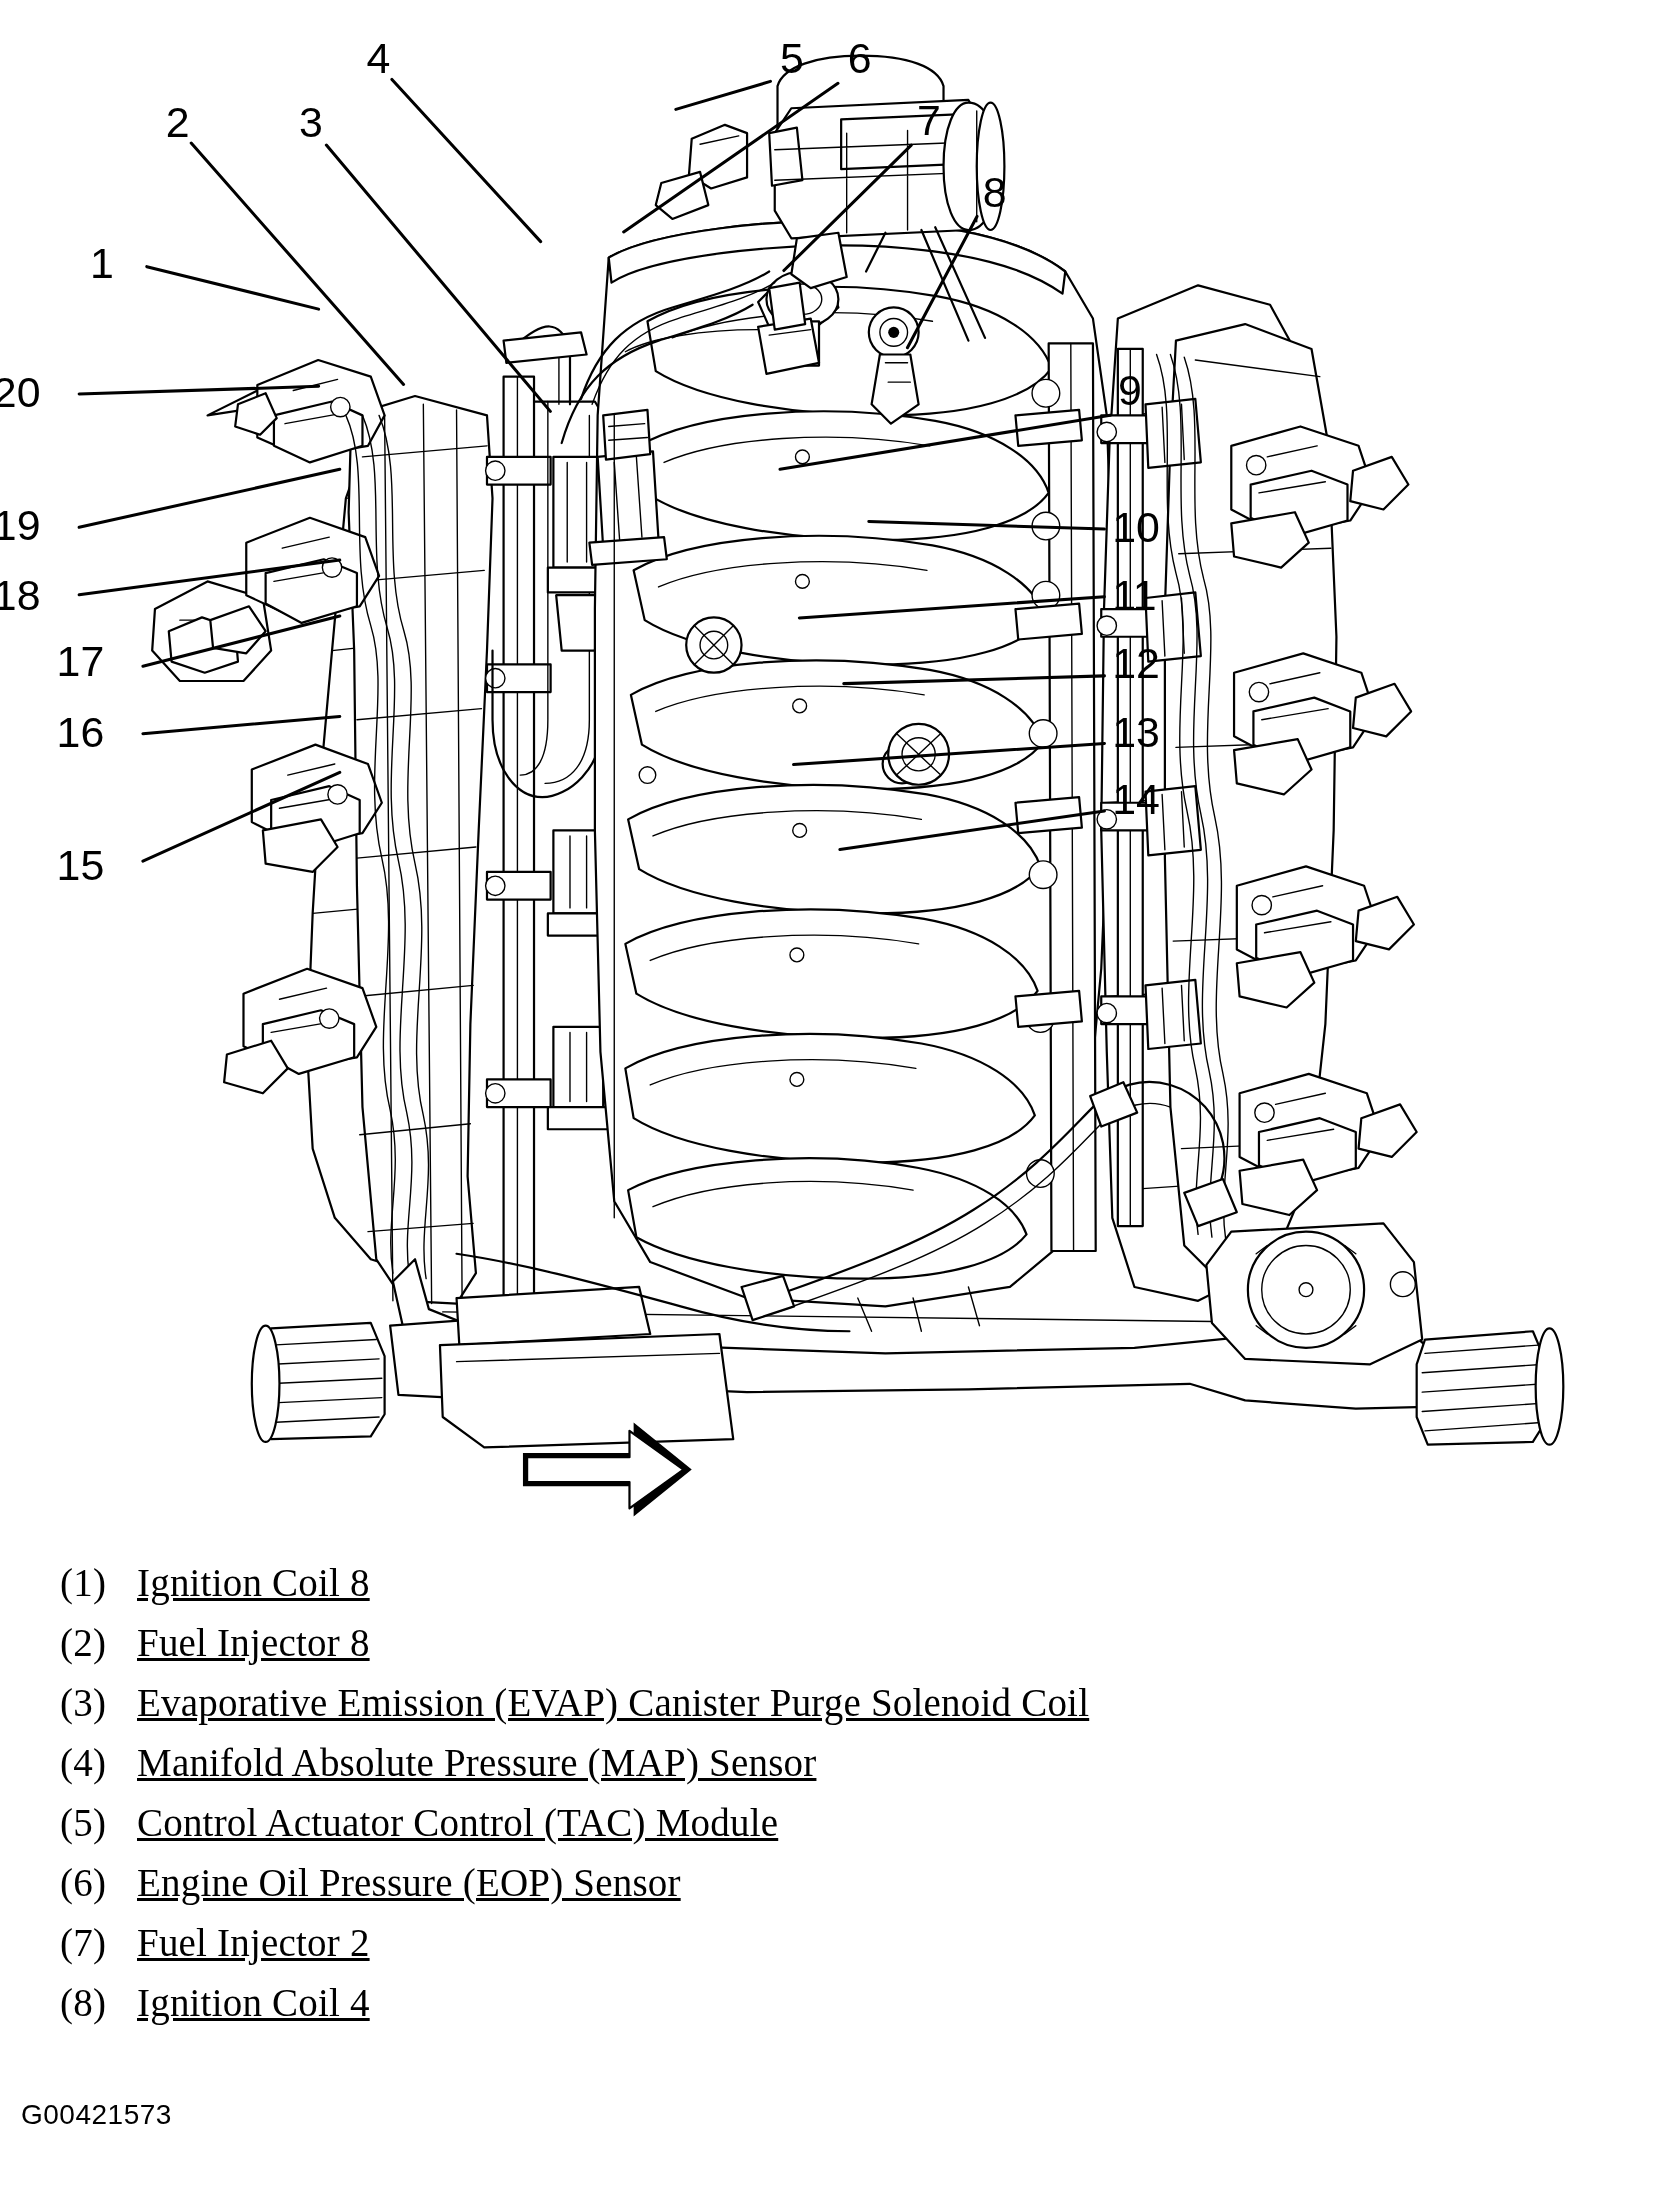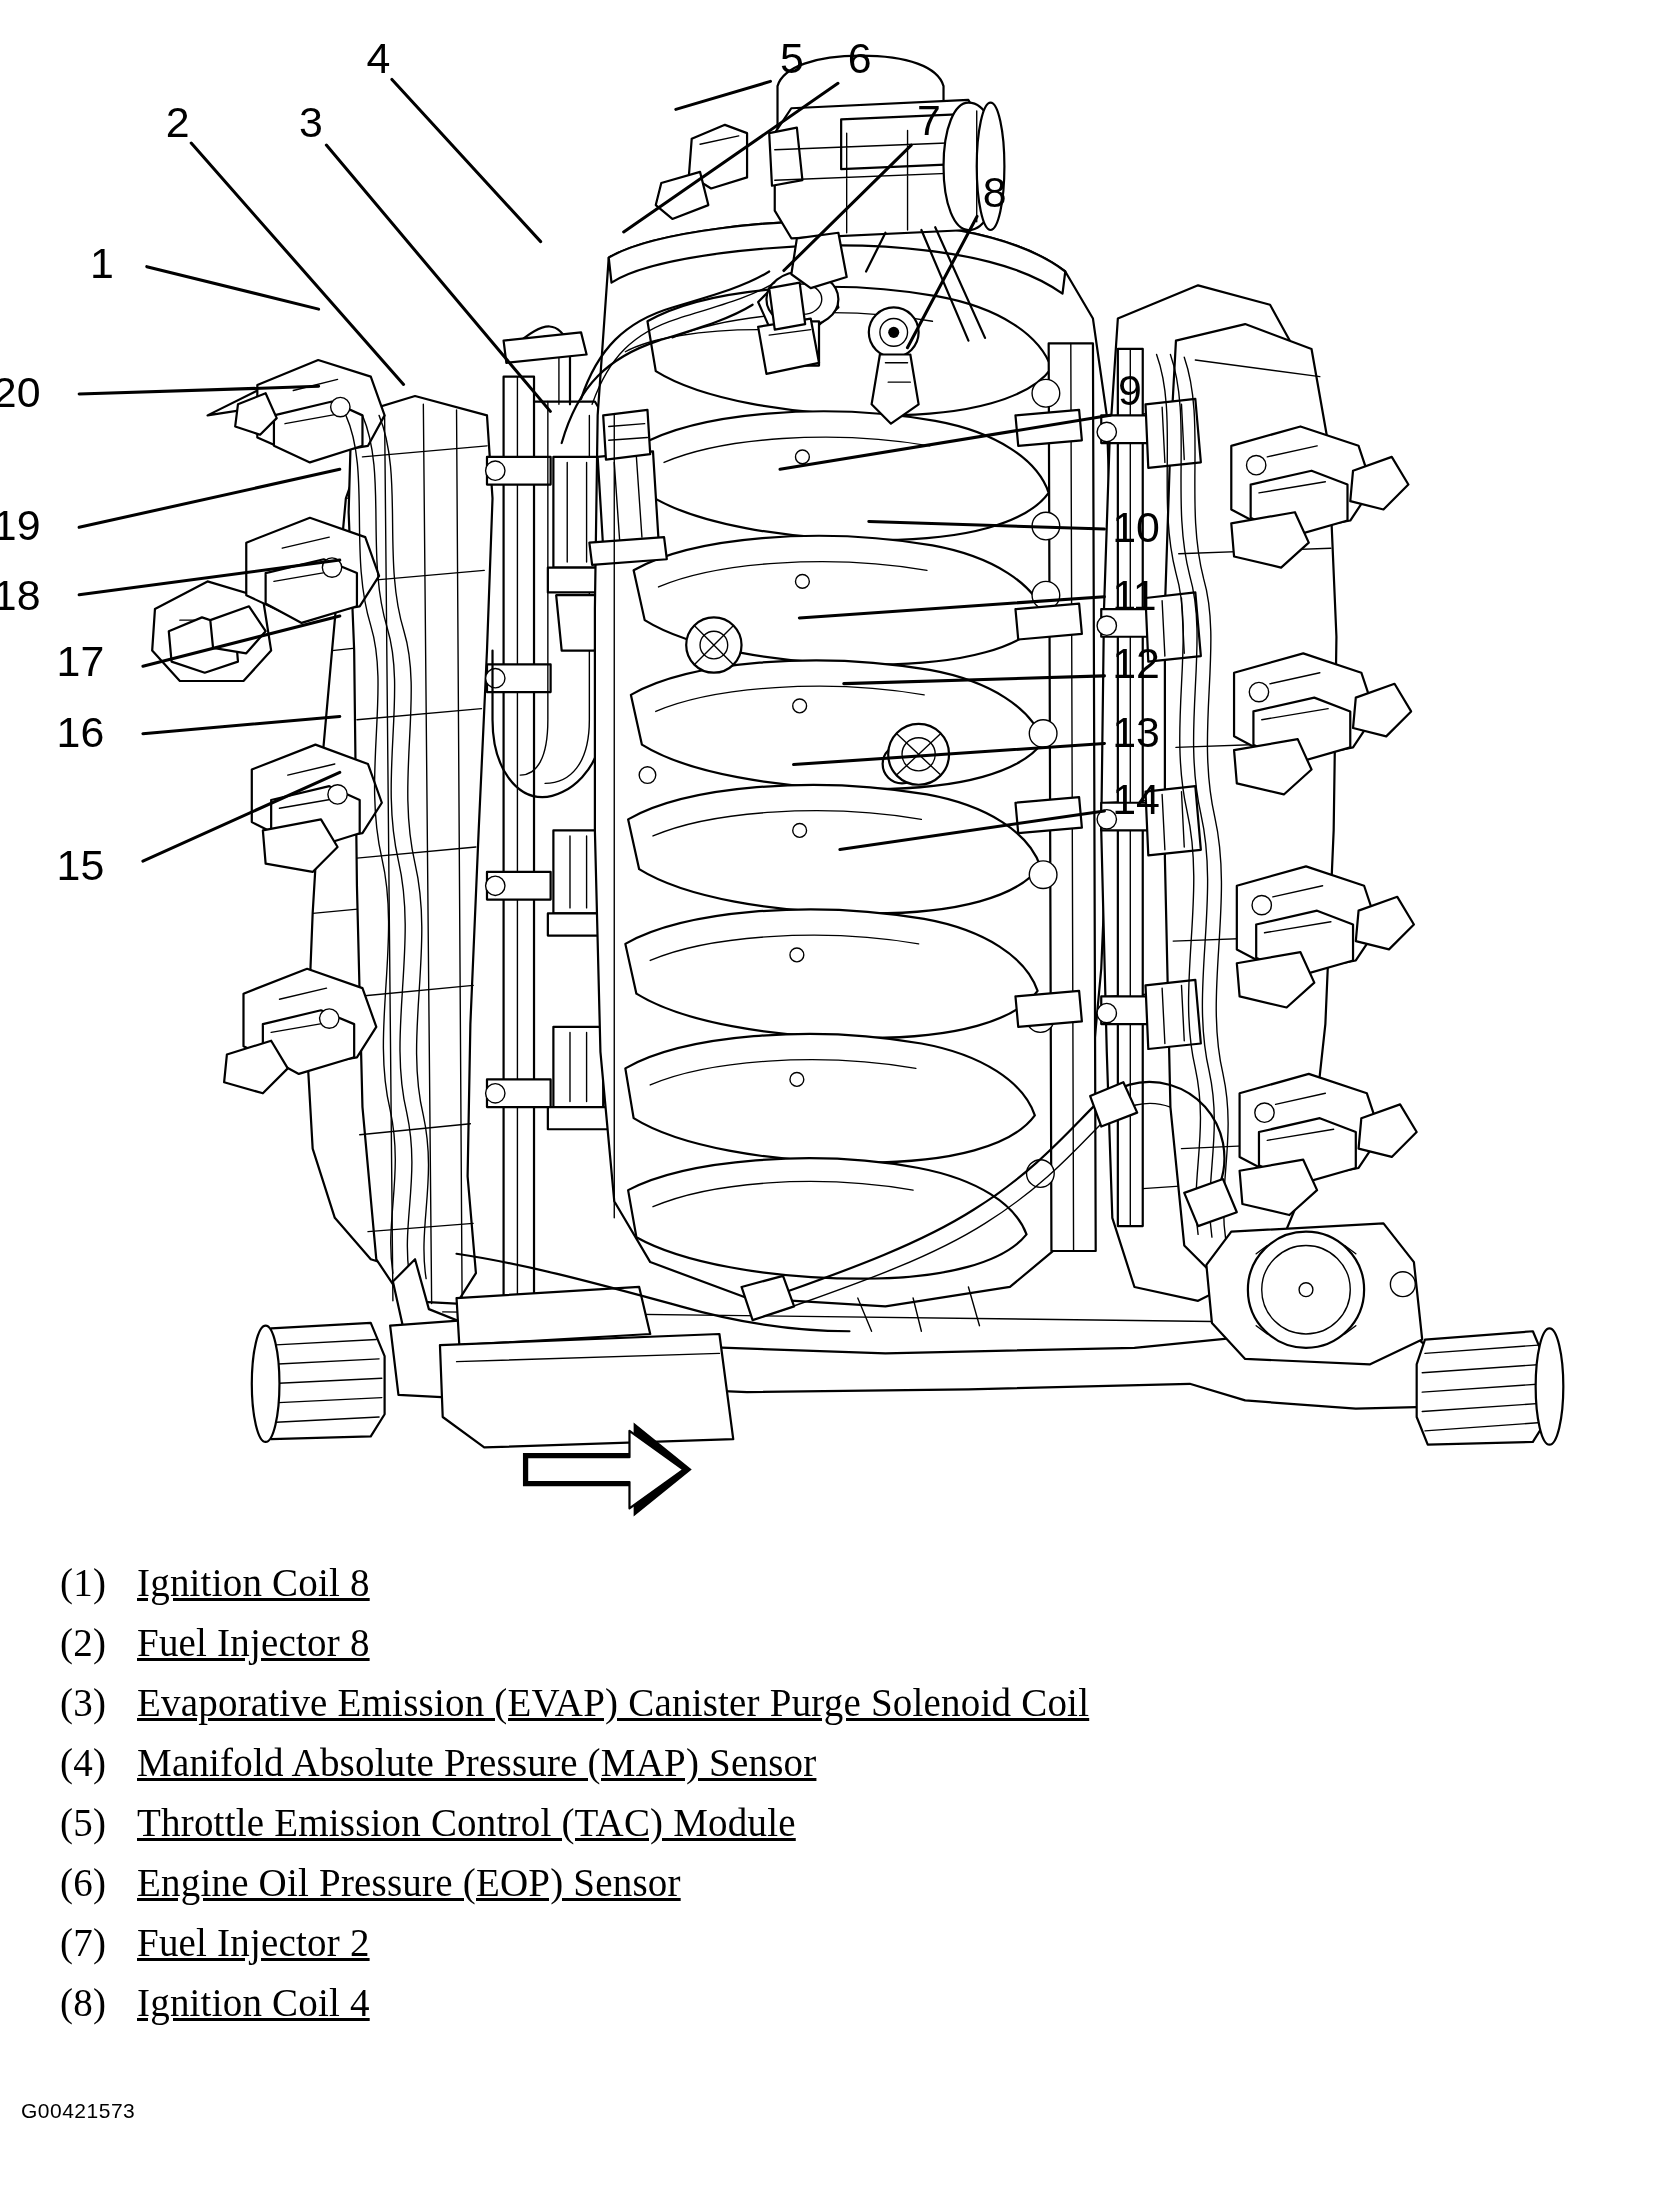--- a/index.html
+++ b/index.html
@@ -60,21 +60,21 @@
   .legend-label {
     flex: 1 1 auto;
     white-space: nowrap;
     text-decoration: underline;
   }
   #figure-code {
     position: absolute;
     left: 21px;
     top: 2099px;
     font-family: "Liberation Sans", "DejaVu Sans", sans-serif;
-    font-size: 21px;
+    font-size: 28px;
     letter-spacing: 0.5px;
     color: #000;
   }
   
 </style>
 </head>
 <body>
 
 <div id="page">
 
@@ -517,21 +517,21 @@
     <div class="legend-row">
       <span class="legend-num">(3)</span>
       <span class="legend-label">Evaporative Emission (EVAP) Canister Purge Solenoid Coil</span>
     </div>
     <div class="legend-row">
       <span class="legend-num">(4)</span>
       <span class="legend-label">Manifold Absolute Pressure (MAP) Sensor</span>
     </div>
     <div class="legend-row">
       <span class="legend-num">(5)</span>
-      <span class="legend-label">Throttle Emission Control (TAC) Module</span>
+      <span class="legend-label">Control Actuator Control (TAC) Module</span>
     </div>
     <div class="legend-row">
       <span class="legend-num">(6)</span>
       <span class="legend-label">Engine Oil Pressure (EOP) Sensor</span>
     </div>
     <div class="legend-row">
       <span class="legend-num">(7)</span>
       <span class="legend-label">Fuel Injector 2</span>
     </div>
     <div class="legend-row">

